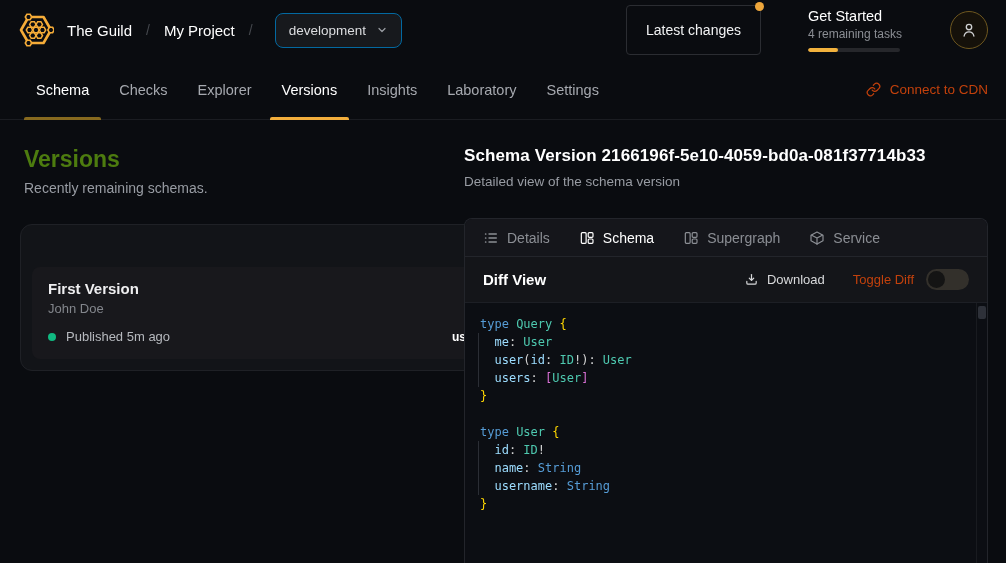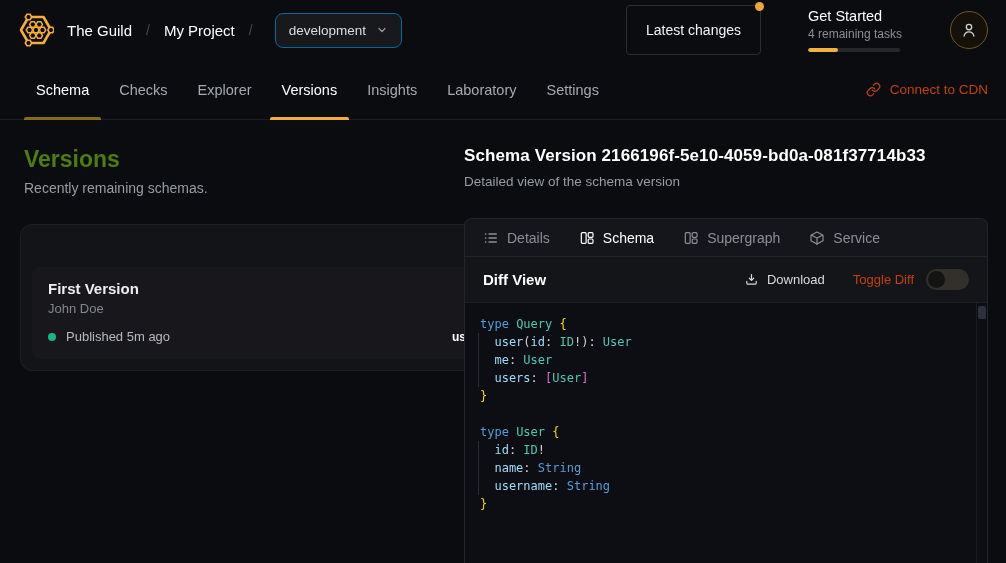--- a/index.html
+++ b/index.html
@@ -281,22 +281,22 @@
         <div class="switch" id="diff-switch">
           <div class="knob"></div>
         </div>
       </div>
 
       <div class="code-area" id="code-area">
         <div class="indent-guide guide-a"></div>
         <div class="indent-guide guide-b"></div>
         <div id="code-lines">
             <div class="code-line"><span class="tok-kw">type</span><span class="tok-pu"> </span><span class="tok-ty">Query</span><span class="tok-pu"> </span><span class="tok-b1">{</span></div>
+            <div class="code-line"><span class="tok-fd">  me</span><span class="tok-pu">: </span><span class="tok-ty">User</span></div>
             <div class="code-line"><span class="tok-fd">  user</span><span class="tok-pu">(</span><span class="tok-fd">id</span><span class="tok-pu">: </span><span class="tok-ty">ID</span><span class="tok-pu">!): </span><span class="tok-ty">User</span></div>
-            <div class="code-line"><span class="tok-fd">  me</span><span class="tok-pu">: </span><span class="tok-ty">User</span></div>
             <div class="code-line"><span class="tok-fd">  users</span><span class="tok-pu">: </span><span class="tok-b2">[</span><span class="tok-ty">User</span><span class="tok-b2">]</span></div>
             <div class="code-line"><span class="tok-b1">}</span></div>
             <div class="code-line"></div>
             <div class="code-line"><span class="tok-kw">type</span><span class="tok-pu"> </span><span class="tok-ty">User</span><span class="tok-pu"> </span><span class="tok-b1">{</span></div>
             <div class="code-line"><span class="tok-fd">  id</span><span class="tok-pu">: </span><span class="tok-ty">ID</span><span class="tok-pu">!</span></div>
             <div class="code-line"><span class="tok-fd">  name</span><span class="tok-pu">: </span><span class="tok-kw">String</span></div>
             <div class="code-line"><span class="tok-fd">  username</span><span class="tok-pu">: </span><span class="tok-kw">String</span></div>
             <div class="code-line"><span class="tok-b1">}</span></div>
           </div>
         <div class="code-scrollbar">

